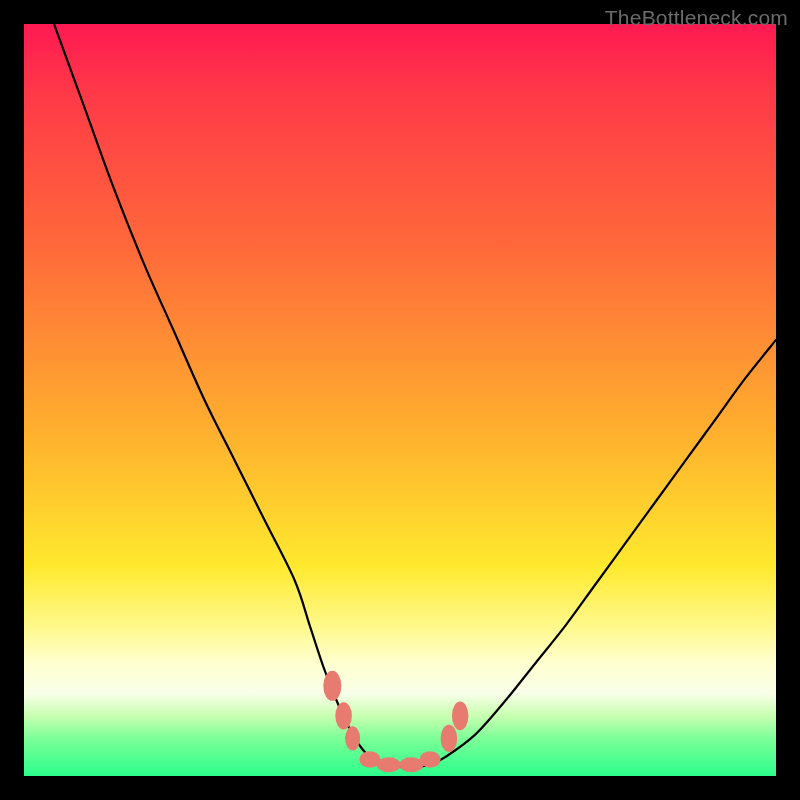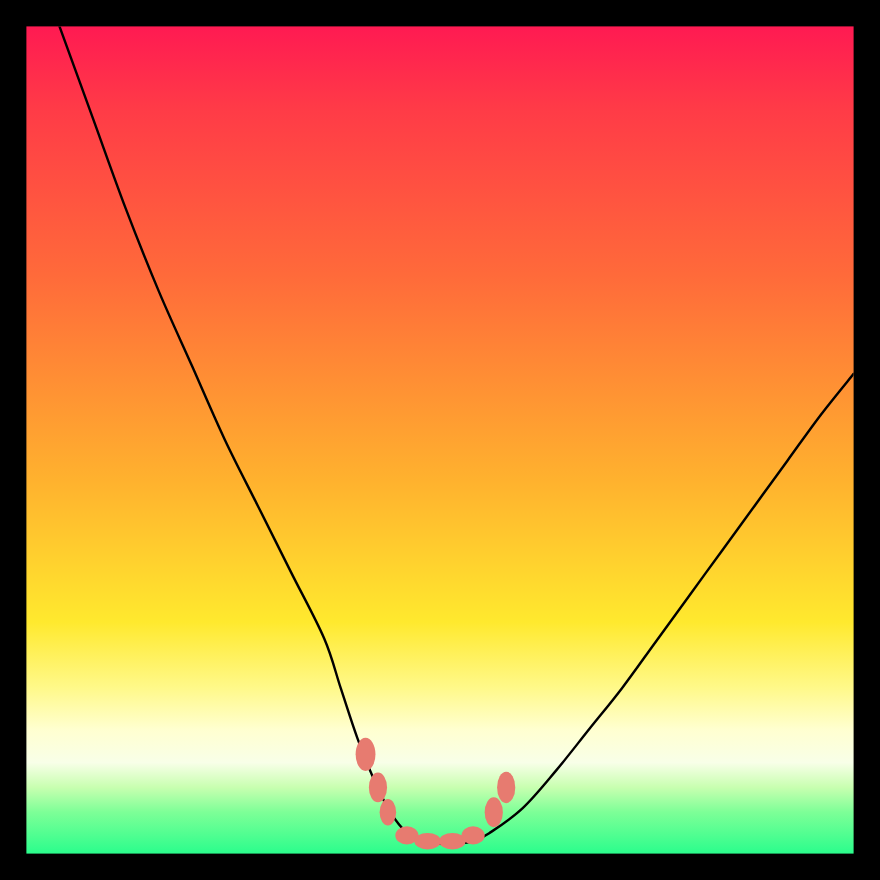--- a/index.html
+++ b/index.html
@@ -72,13 +72,14 @@
           <ellipse cx="328.62" cy="714.40" rx="7.52" ry="12.03" fill="#e77b70"></ellipse>
           <ellipse cx="345.92" cy="735.46" rx="10.53" ry="8.27" fill="#e77b70"></ellipse>
           <ellipse cx="364.72" cy="740.72" rx="12.03" ry="7.52" fill="#e77b70"></ellipse>
           <ellipse cx="387.28" cy="740.72" rx="12.03" ry="7.52" fill="#e77b70"></ellipse>
           <ellipse cx="406.08" cy="735.46" rx="10.53" ry="8.27" fill="#e77b70"></ellipse>
           <ellipse cx="424.88" cy="714.40" rx="8.27" ry="13.54" fill="#e77b70"></ellipse>
           <ellipse cx="436.16" cy="691.84" rx="8.27" ry="14.29" fill="#e77b70"></ellipse>
         </g>
     </svg>
   </div>
+  <div class="watermark">TheBottleneck.com</div>
 </div>
 
 </body></html>

